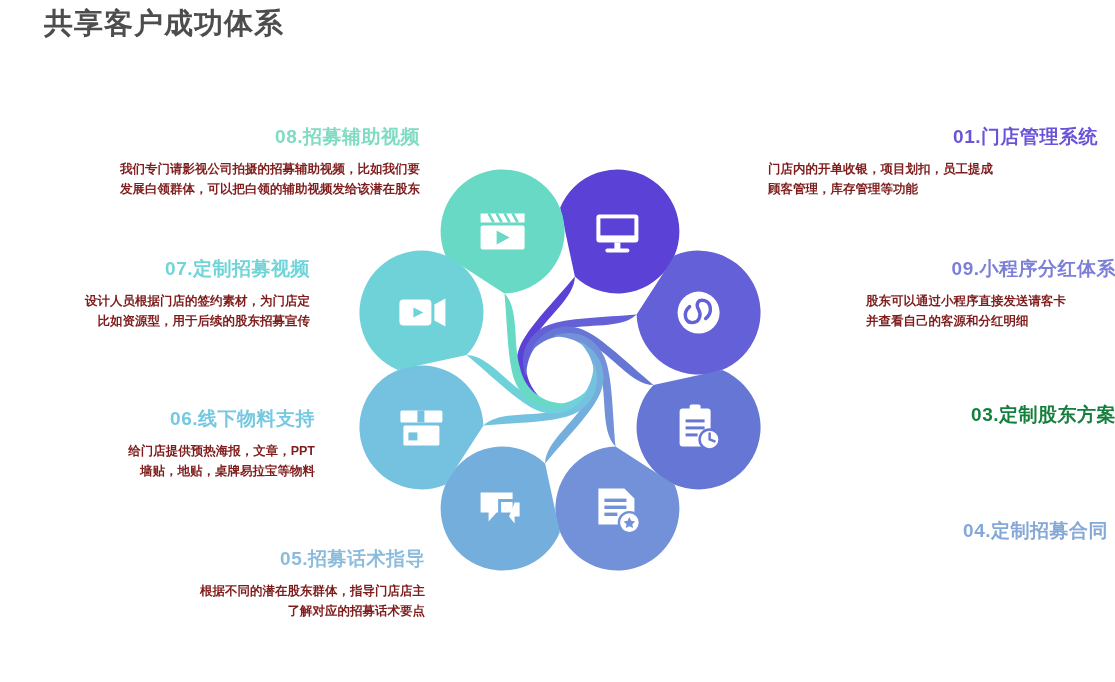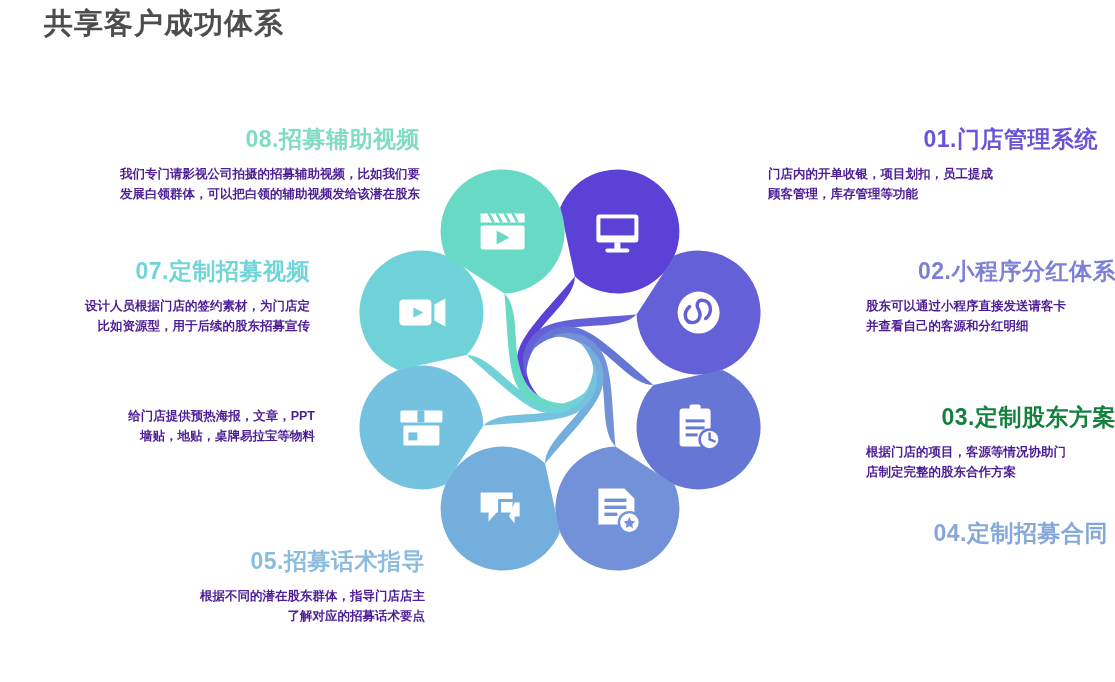--- a/index.html
+++ b/index.html
@@ -18,28 +18,28 @@
     margin-left:44px;
   }
   .wheel{
     position:absolute;left:330px;top:105px;
     width:460px;height:530px;
   }
   .wheel svg{display:block;width:460px;height:530px;}
 
   .item{position:absolute;}
   .item .head{
-    font-size:23px;font-weight:bold;
+    font-size:19px;font-weight:bold;
     letter-spacing:0.5px;
     white-space:nowrap;
     margin-bottom:9px;
     text-align:right;
   }
   .item .desc{
-    font-size:12.5px;font-weight:bold;color:#4c1d95;
+    font-size:12.5px;font-weight:bold;color:#7f1d1d;
     line-height:1.62;
     white-space:pre-line;
   }
   .right{text-align:left;}
   .left{text-align:right;}
 
   
   #item-01{left:768px;top:124px;width:330px;}
   #item-02{left:866px;top:256px;width:250px;}
   #item-03{left:866px;top:402px;width:250px;}
@@ -156,39 +156,38 @@
     </g>
   </svg>
 </div>
 
 <div class="item right" id="item-01">
   <div class="head" style="color: rgb(106, 83, 217); margin-left: 36px;">01.门店管理系统</div>
   <div class="desc">门店内的开单收银，项目划扣，员工提成
 顾客管理，库存管理等功能</div>
 </div>
 <div class="item right" id="item-02">
-  <div class="head" style="color: rgb(123, 127, 214);">02.小程序分红体系</div>
+  <div class="head" style="color: rgb(123, 127, 214);">09.小程序分红体系</div>
   <div class="desc">股东可以通过小程序直接发送请客卡
 并查看自己的客源和分红明细</div>
 </div>
 <div class="item right" id="item-03">
   <div class="head" style="color: #15803d;">03.定制股东方案</div>
-  <div class="desc">根据门店的项目，客源等情况协助门
-店制定完整的股东合作方案</div>
 </div>
 <div class="item right" id="item-04">
   <div class="head" style="color: rgb(133, 168, 216);">04.定制招募合同</div>
 </div>
 
 <div class="item left" id="item-05">
   <div class="head" style="color: rgb(140, 188, 221);">05.招募话术指导</div>
   <div class="desc">根据不同的潜在股东群体，指导门店店主
 了解对应的招募话术要点</div>
 </div>
 <div class="item left" id="item-06">
+  <div class="head" style="color: rgb(116, 200, 224);">06.线下物料支持</div>
   <div class="desc">给门店提供预热海报，文章，PPT
 墙贴，地贴，桌牌易拉宝等物料</div>
 </div>
 <div class="item left" id="item-07">
   <div class="head" style="color: rgb(111, 213, 216);">07.定制招募视频</div>
   <div class="desc">设计人员根据门店的签约素材，为门店定
 比如资源型，用于后续的股东招募宣传</div>
 </div>
 <div class="item left" id="item-08">
   <div class="head" style="color: rgb(127, 220, 194);">08.招募辅助视频</div>

